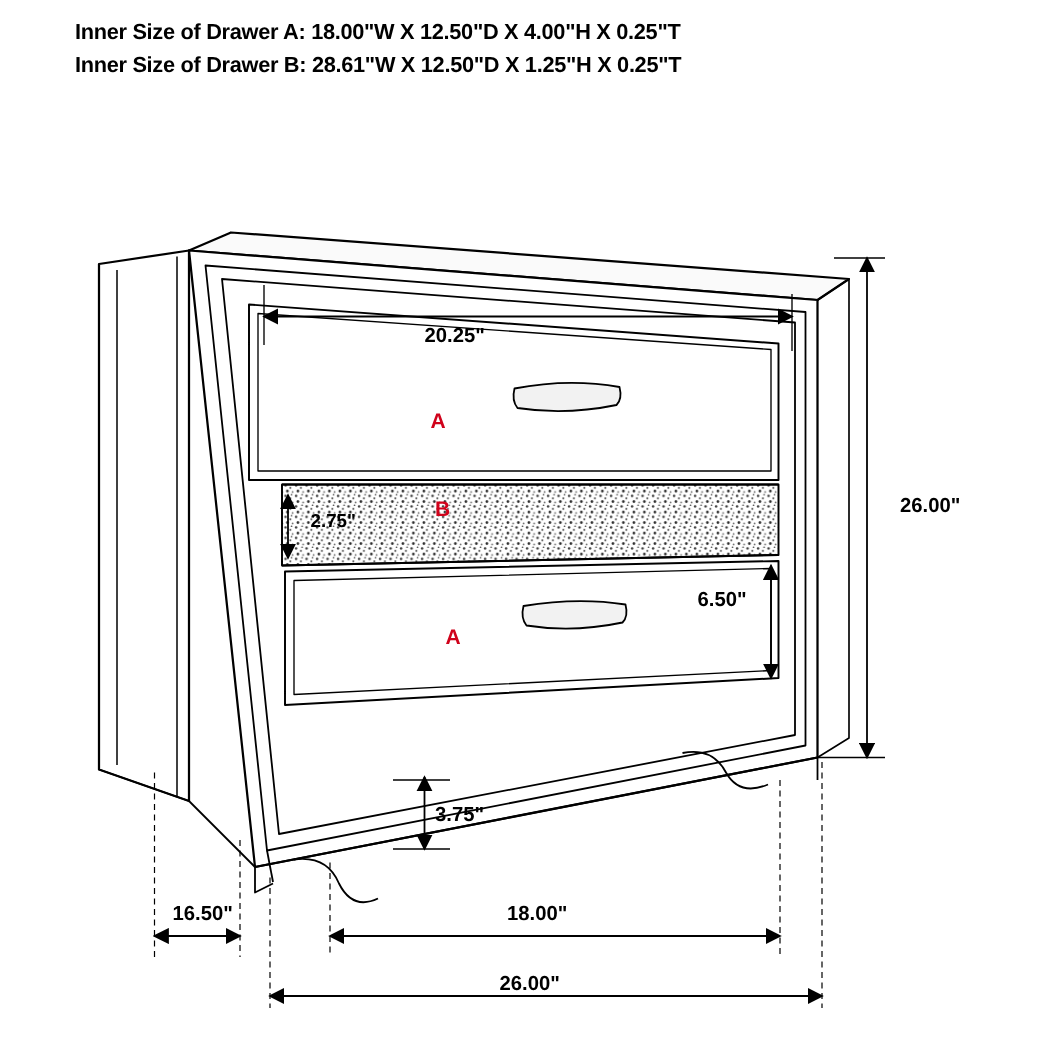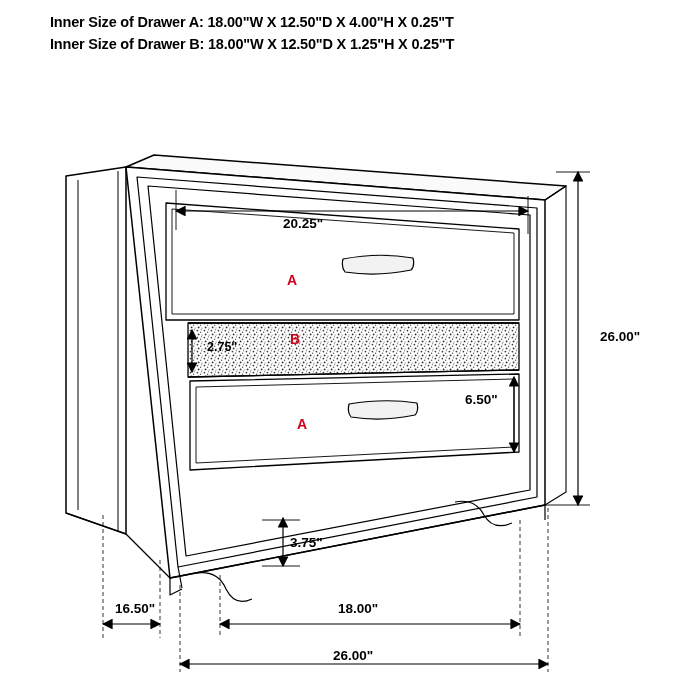--- a/index.html
+++ b/index.html
@@ -57,21 +57,21 @@
     font-weight: bold;
     white-space: nowrap;
   }
 </style>
 </head>
 <body>
 
 <div id="stage">
 
   <div class="hdr" id="hdr1">Inner Size of Drawer A: 18.00"W X 12.50"D X 4.00"H X 0.25"T</div>
-  <div class="hdr" id="hdr2">Inner Size of Drawer B: 18.00"W X 12.50"D X 1.25"H X 0.25"T</div>
+  <div class="hdr" id="hdr2">Inner Size of Drawer B: 28.61"W X 12.50"D X 1.25"H X 0.25"T</div>
 
   <svg class="draw" viewBox="0 0 700 700">
     <defs>
       <marker id="arrEnd" markerWidth="9" markerHeight="9" refX="8" refY="4.5" orient="auto">
         <path d="M0,0 L9,4.5 L0,9 z" fill="#000"></path>
       </marker>
       <marker id="arrStart" markerWidth="9" markerHeight="9" refX="1" refY="4.5" orient="auto">
         <path d="M9,0 L0,4.5 L9,9 z" fill="#000"></path>
       </marker>
       <pattern id="glitter" width="7" height="7" patternUnits="userSpaceOnUse">

